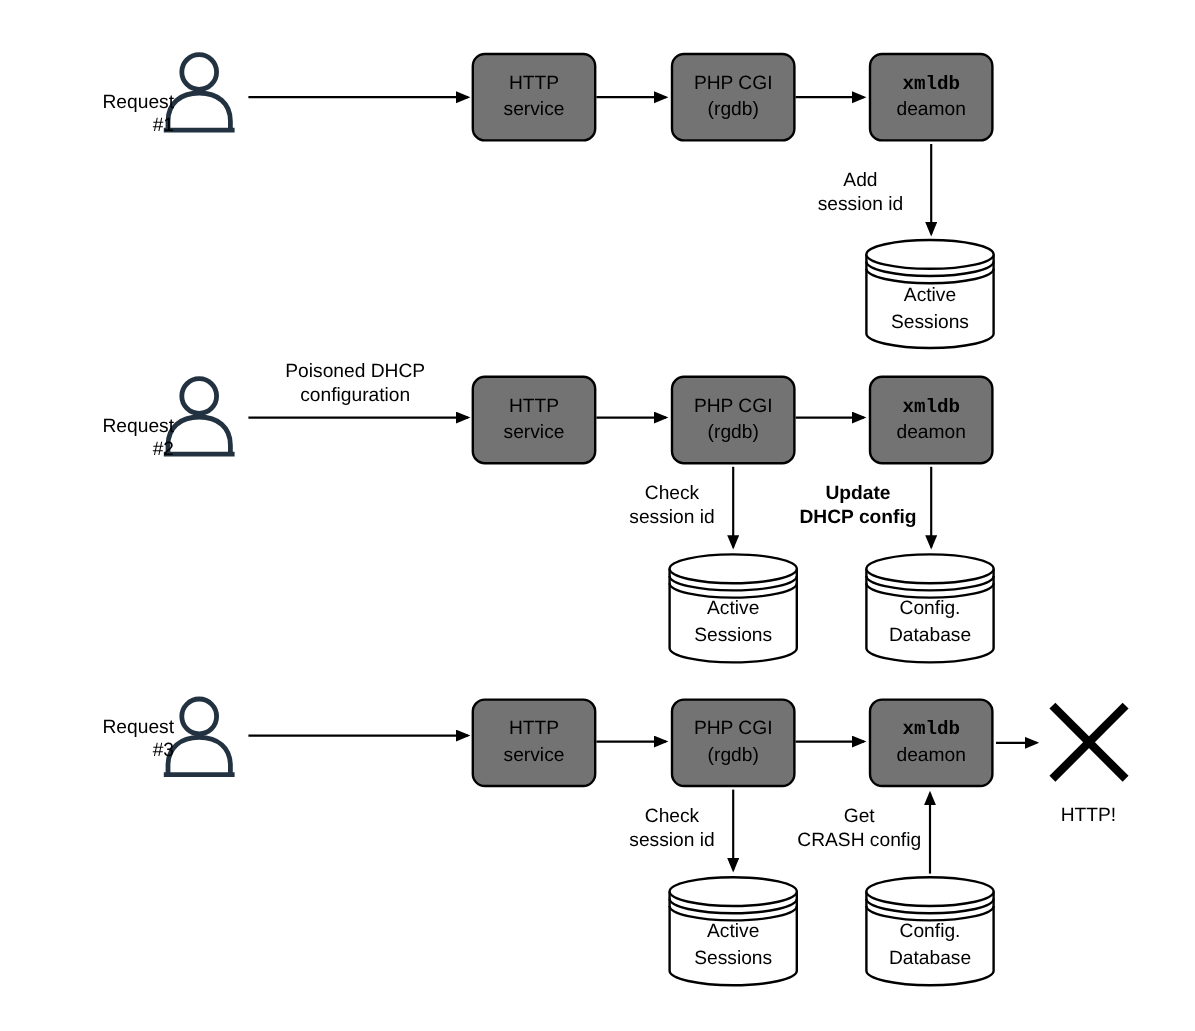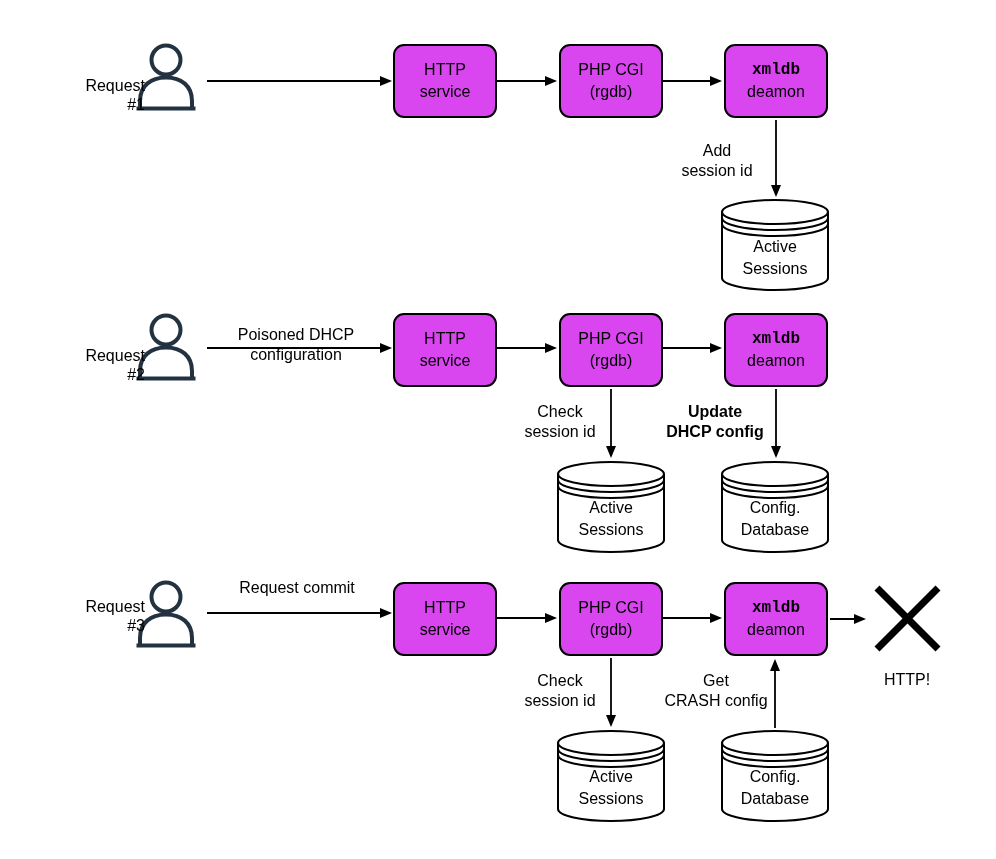--- a/index.html
+++ b/index.html
@@ -4,21 +4,21 @@
 <style>
   html,body { margin:0; padding:0; background:#ffffff; }
   .canvas {
     position:relative; width:996px; height:859px; background:#ffffff;
     font-family:"Liberation Sans","DejaVu Sans",sans-serif; color:#000;
     overflow:hidden;
   }
   svg.layer { position:absolute; left:0; top:0; }
   .node {
     position:absolute; width:104px; height:74px; box-sizing:border-box;
-    border:2px solid #000; border-radius:11px; background:#d946ef;
+    border:2px solid #000; border-radius:11px; background:#737373;
     display:flex; flex-direction:column; align-items:center; justify-content:center;
     font-size:16px; line-height:22px; text-align:right;
   }
   .mono {
     font-family:"Liberation Mono","DejaVu Sans Mono",monospace;
     font-weight:bold; font-size:16px;
   }
   .lbl {
     position:absolute; text-align:center; font-size:16px; line-height:20px;
     white-space:pre-line;
@@ -119,23 +119,22 @@
     </g>
   </svg>
 
   <div class="reqlbl" style="left:35px; top:76px;">Request
 #1</div>
   <div class="reqlbl" style="left:35px; top:346px;">Request
 #2</div>
   <div class="reqlbl" style="left:35px; top:597px;">Request
 #3</div>
 
-  <div class="lbl" style="left:196px; top:300px; width:200px;margin-top:25px;">Poisoned DHCP
+  <div class="lbl" style="left:196px; top:300px; width:200px;">Poisoned DHCP
 configuration</div>
-  <div class="lbl" style="left:197px; top:578px; width:200px;">Request commit</div>
 
   <div class="node" style="left:393px; top:44px;">
     <span>HTTP</span>
     <span>service</span>
   </div>
   <div class="node" style="left:559px; top:44px;">
     <span>PHP CGI</span>
     <span>(rgdb)</span>
   </div>
   <div class="node" style="left:724px; top:44px;">

